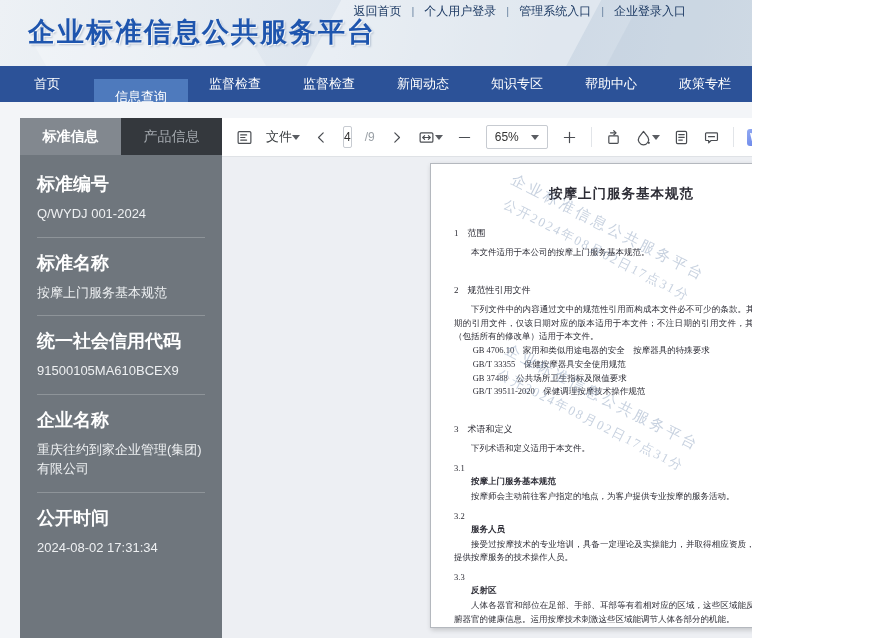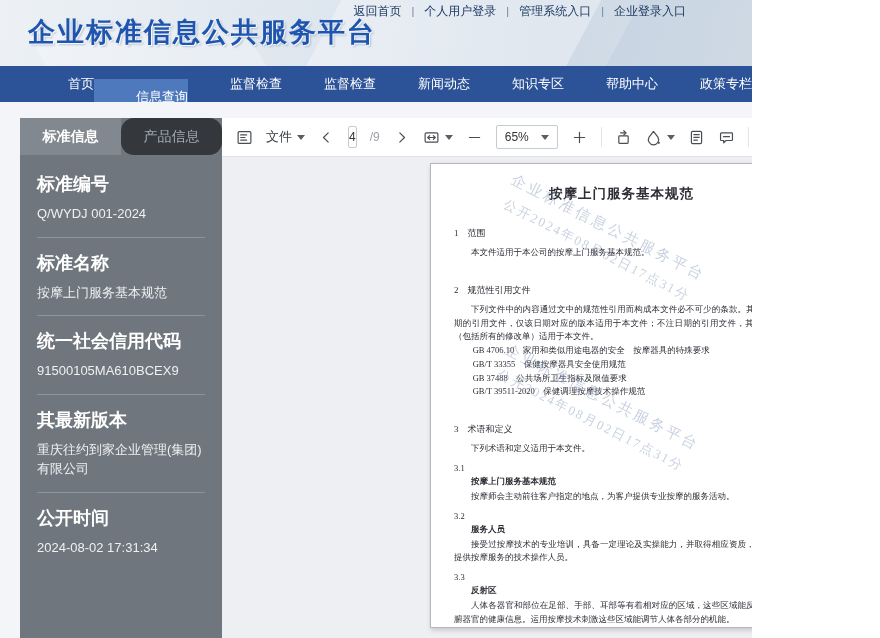--- a/index.html
+++ b/index.html
@@ -18,48 +18,48 @@
     background:rgba(255,255,255,.25); transform:skewX(30deg); }
   .site-title { position:absolute; left:28px; top:14px; font-size:27px; font-weight:bold;
     color:#1e55ae; letter-spacing:2px; text-shadow:1px 1px 0 rgba(255,255,255,.85), 2px 2px 2px rgba(40,70,120,.25); }
   .top-links { position:absolute; right:66px; top:3px; display:flex; align-items:center;
     font-size:12px; color:#1d3a63; }
   .top-links a { color:#1d3a63; text-decoration:none; cursor:pointer; }
   .top-links a + a::before { content:"|"; color:#6d86a3; margin:0 10px; font-size:11px; }
 
   
   .nav { height:36px; display:flex; background:#2c5298; }
-  .nav-item { flex:1; text-align:right; line-height:36px; color:#fff; font-size:13px;
+  .nav-item { flex:1; text-align:center; line-height:36px; color:#fff; font-size:13px;
     cursor:pointer; }
   .nav-item.active { background:#4e7abd;margin-top:13px; }
 
   
   .main { display:flex; height:536px; padding-left:20px; background:#f3f5f8; }
 
   
   .sidebar { width:202px; margin-top:16px; background:#6f767d; color:#fff;
     display:flex; flex-direction:column; }
   .side-tabs { display:flex; height:37px; flex:none; }
   .side-tab { flex:1; text-align:center; line-height:37px; font-size:14px; cursor:pointer; }
   .side-tab.active { background:#82888f; color:#fff; font-weight:bold; }
-  .side-tab.inactive { background:#34383d; color:#a6abb1;border-radius:13px; }
+  .side-tab.inactive { background:#34383d; color:#a6abb1; }
   .side-fields { padding:4px 17px 0 17px; }
   .field { padding:13px 0 13px 0; border-bottom:1px solid rgba(255,255,255,.22); }
   .field:last-child { border-bottom:none; }
   .field-label { font-size:18px; font-weight:bold; color:#ffffff; margin-bottom:8px; }
   .field-value { font-size:13px; color:#eef0f2; line-height:1.5; word-break:break-all; }
 
   
   .content { flex:1; margin-top:16px; display:flex; flex-direction:column; min-width:0; }
 
   
   .toolbar { height:39px; background:#fff; border-bottom:1px solid #dfe2e6; display:flex;
     align-items:center; padding:0 8px 0 14px; gap:13px; color:#4a4d52; flex:none;
     white-space:nowrap; overflow:hidden; }
-  .tb-btn { display:flex; align-items:center; gap:5px; cursor:pointer; flex:none; }
+  .tb-btn { display:flex; align-items:center; cursor:pointer; flex:none; }
   .tb-btn svg { width:17px; height:17px; display:block; stroke:#4a4d52; fill:none;
     stroke-width:1.4; stroke-linecap:round; stroke-linejoin:round; }
   .caret { width:0; height:0; border-left:4px solid transparent; border-right:4px solid transparent;
     border-top:5px solid #5a5d62; display:inline-block; }
   .file-label { font-size:13px; color:#3c4043; }
   .page-box { width:26px; height:22px; border:1px solid #c7cbd1; border-radius:2px; text-align:center;
     line-height:20px; font-size:12px; color:#333; background:#fff; }
   .page-total { color:#9aa0a6; font-size:12px; }
   .zoom-box { display:flex; align-items:center; gap:12px; border:1px solid #c7cbd1; border-radius:2px;
     height:24px; padding:0 8px; font-size:12px; color:#333; cursor:pointer; }
@@ -134,21 +134,21 @@
         </div>
         <div class="field">
           <div class="field-label">标准名称</div>
           <div class="field-value">按摩上门服务基本规范</div>
         </div>
         <div class="field">
           <div class="field-label">统一社会信用代码</div>
           <div class="field-value">91500105MA610BCEX9</div>
         </div>
         <div class="field">
-          <div class="field-label">其最新版本</div>
+          <div class="field-label">企业名称</div>
           <div class="field-value">重庆往约到家企业管理(集团)有限公司</div>
         </div>
         <div class="field">
           <div class="field-label">公开时间</div>
           <div class="field-value">2024-08-02 17:31:34</div>
         </div>
       </div>
     </div>
 
     <div class="content">

